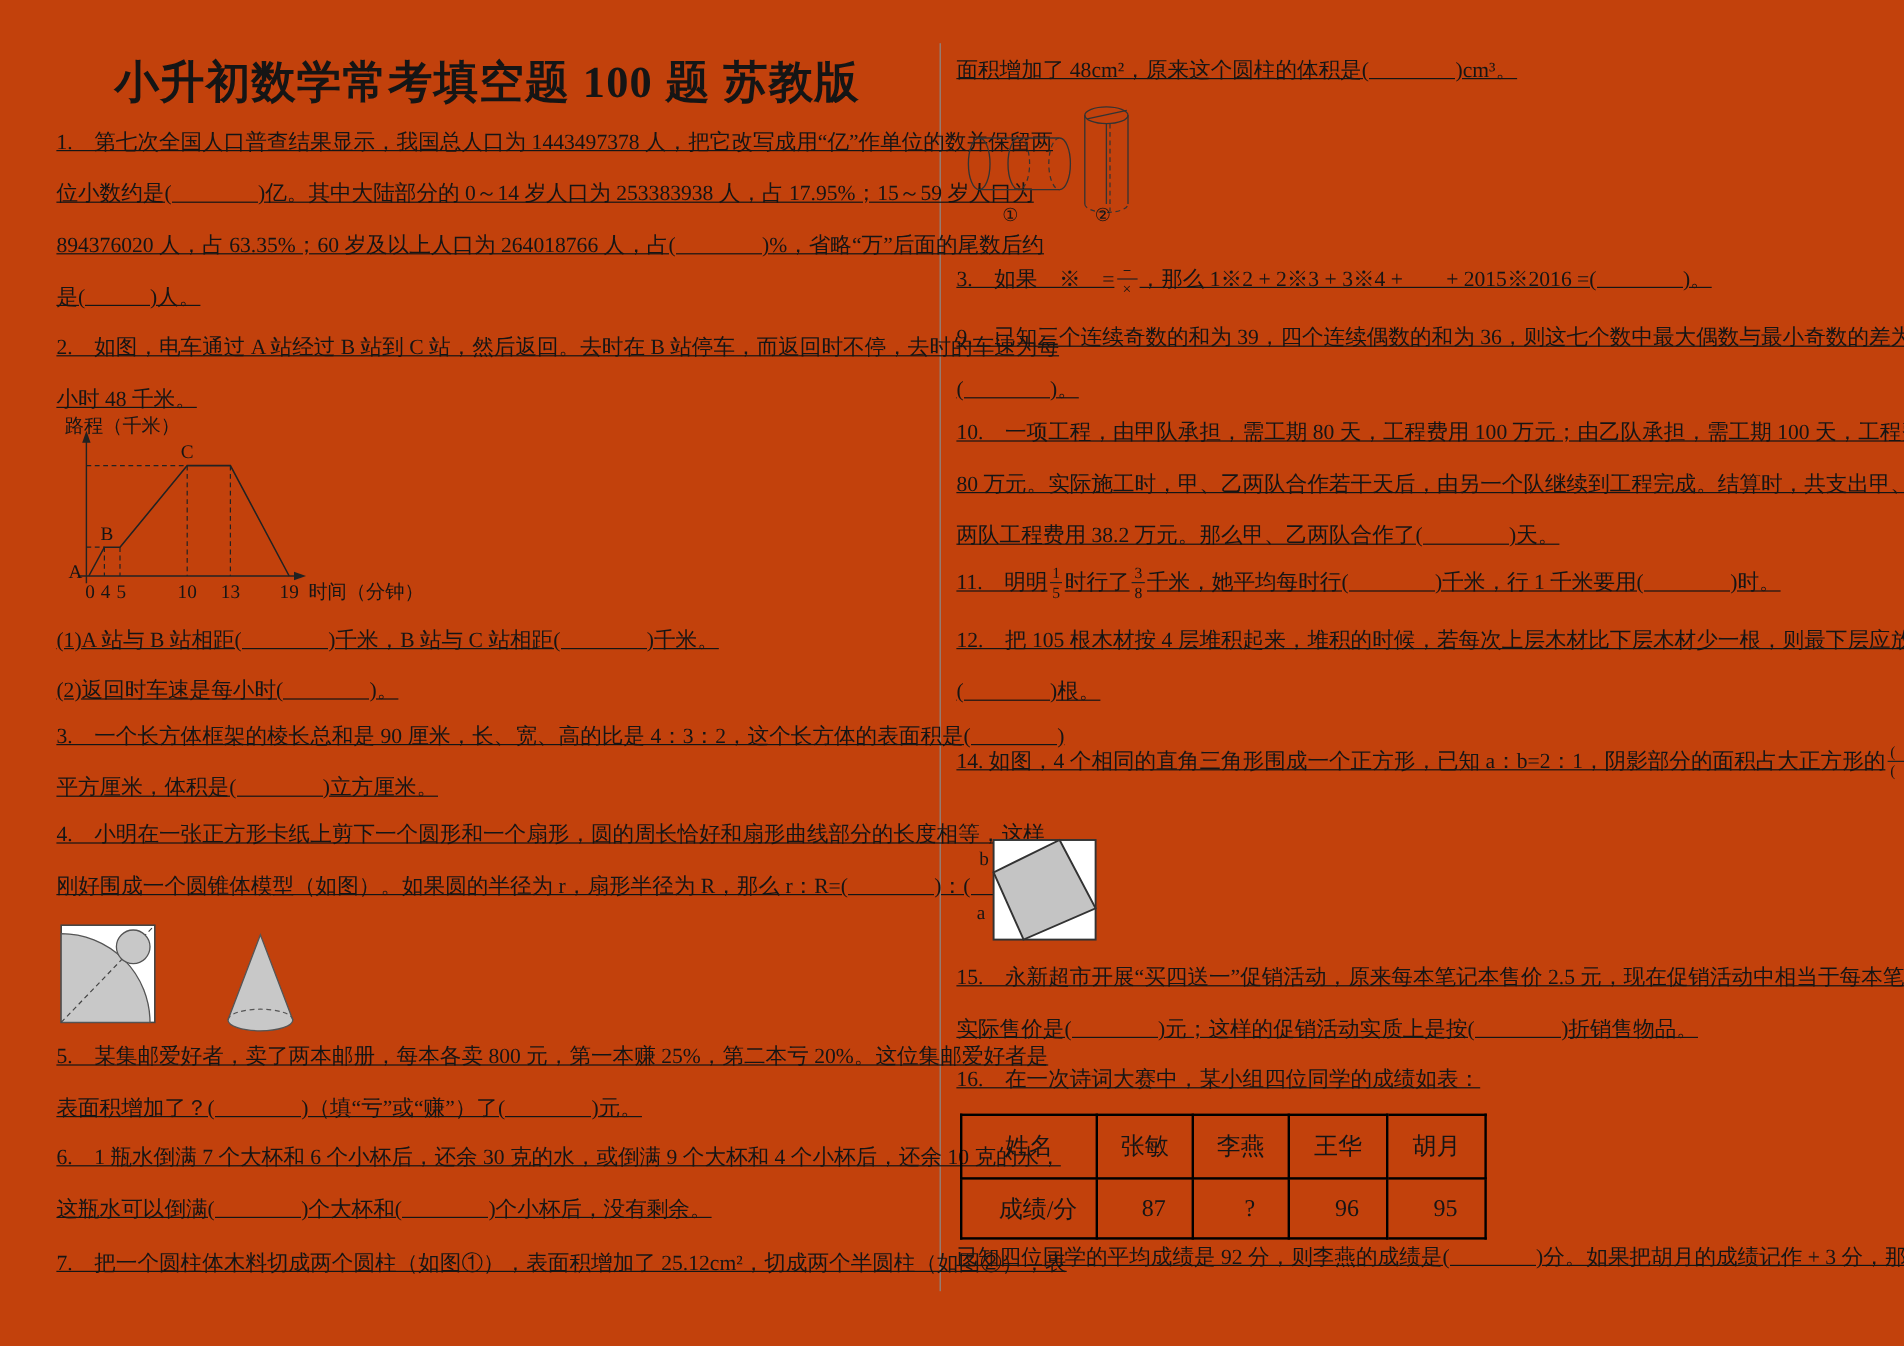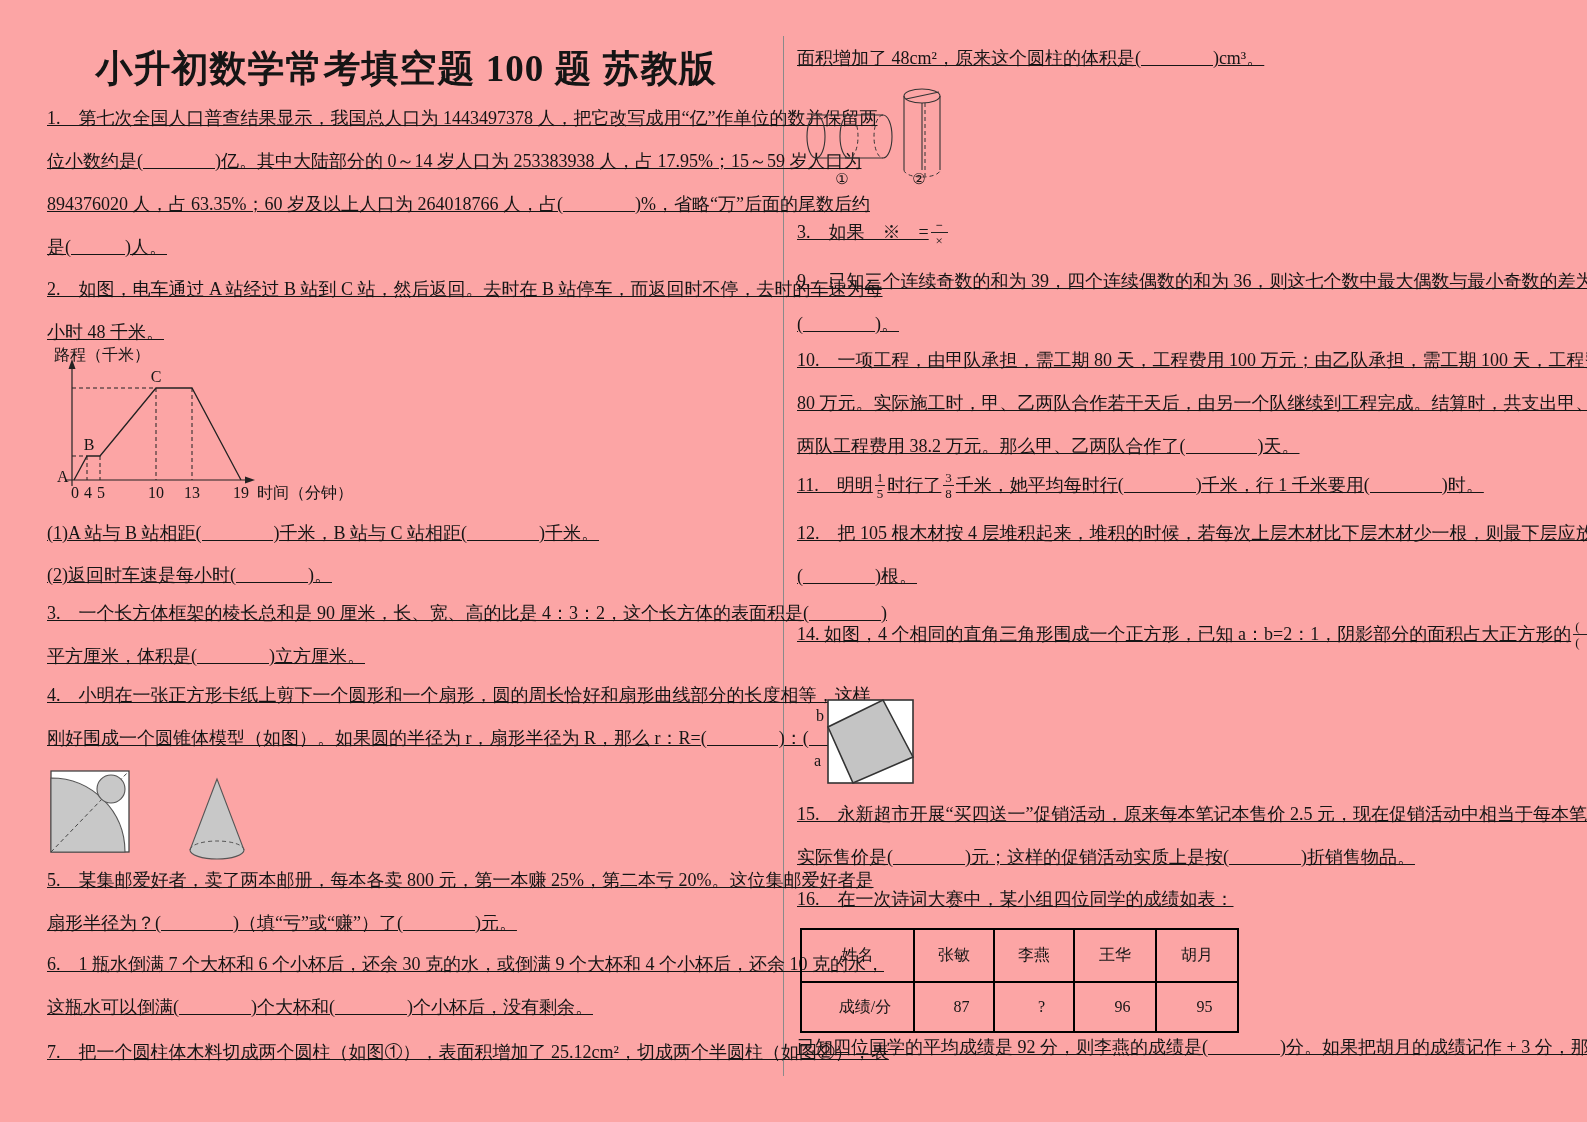--- a/index.html
+++ b/index.html
@@ -1,33 +1,33 @@
 <!DOCTYPE html>
 <html><head>
 <meta charset="utf-8">
 <style>
   html,body{margin:0;padding:0;background:#e8e8e8;}
-  .page{position:relative;width:1587px;height:1122px;background:#fca5a5;overflow:hidden;
+  .page{position:relative;width:1587px;height:1122px;background:#c2410c;overflow:hidden;
         font-family:"Liberation Serif","DejaVu Serif",serif;color:#151515;}
   .col{position:absolute;top:0;height:1122px;}
   #colL{left:47px;width:718px;}
   #colR{left:797px;width:724px;}
   .divider{position:absolute;left:783px;top:36px;width:1px;height:1040px;background:#8a8a8a;}
   .blk{position:absolute;left:0;width:100%;}
   .ln{height:43px;line-height:43px;font-size:18px;white-space:nowrap;text-decoration:underline;}
   .title{position:absolute;left:0;top:44px;width:100%;text-align:center;
          font-size:37px;font-weight:bold;letter-spacing:1px;white-space:nowrap;}
   .frac{display:inline-flex;flex-direction:column;align-items:center;vertical-align:middle;
         line-height:1.05;font-size:13px;margin:0 2px;position:relative;top:-1px;}
   .frac .fnum{padding:0 2px 1px 2px;border-bottom:1px solid #222;}
   .frac .fden{padding-top:1px;}
   svg{position:absolute;}
   svg text{font-family:"Liberation Serif","DejaVu Serif",serif;fill:#151515;}
   table.scores{position:absolute;left:3px;top:928px;border-collapse:collapse;table-layout:fixed;}
-  table.scores td{border:2px solid #000;text-align:center;font-size:16px;padding:0;}
+  table.scores td{border:2px solid #000;text-align:center;font-size:20px;padding:0;}
   table.scores tr.hdr td{height:51px;vertical-align:middle;}
   table.scores tr.dat td{height:48px;vertical-align:middle;padding-left:15px;}
   .c0{width:96px}.c1{width:63px}.c2{width:63px}.c3{width:65px}.c4{width:65px}
 </style>
 </head>
 <body>
 
 <div class="page">
   <div class="divider"></div>
 
@@ -101,21 +101,21 @@
       <rect x="2" y="9" width="78" height="81" fill="#ffffff" stroke="#444" stroke-width="1.3"></rect>
       <path d="M 2,16 A 74,74 0 0 1 76,90 L 2,90 Z" fill="#c8c8c8" stroke="#555" stroke-width="1.1"></path>
       <line x1="2" y1="90" x2="80" y2="9" stroke="#444" stroke-width="1" stroke-dasharray="4 3"></line>
       <circle cx="62" cy="27" r="14" fill="#c8c8c8" stroke="#555" stroke-width="1.1"></circle>
       <path d="M 168,17 L 141,88 A 27,9 0 0 0 195,88 Z" fill="#c8c8c8" stroke="#555" stroke-width="1.1"></path>
       <path d="M 141,88 A 27,9 0 0 1 195,88" fill="none" stroke="#555" stroke-width="1" stroke-dasharray="4 3"></path>
     </svg>
 
     <div class="blk" style="top:859px">
       <div class="ln">5.　某集邮爱好者，卖了两本邮册，每本各卖 800 元，第一本赚 25%，第二本亏 20%。这位集邮爱好者是</div>
-      <div class="ln">扇形半径为？(　　　　)（填“亏”或“赚”）了(　　　　)元。</div>
+      <div class="ln">表面积增加了？(　　　　)（填“亏”或“赚”）了(　　　　)元。</div>
     </div>
 
     <div class="blk" style="top:943px">
       <div class="ln">6.　1 瓶水倒满 7 个大杯和 6 个小杯后，还余 30 克的水，或倒满 9 个大杯和 4 个小杯后，还余 10 克的水，</div>
       <div class="ln">这瓶水可以倒满(　　　　)个大杯和(　　　　)个小杯后，没有剩余。</div>
     </div>
 
     <div class="blk" style="top:1031px">
       <div class="ln">7.　把一个圆柱体木料切成两个圆柱（如图①），表面积增加了 25.12cm²，切成两个半圆柱（如图②），表</div>
     </div>
@@ -150,21 +150,21 @@
       </g>
       <text x="40" y="102" font-size="15" text-anchor="middle">①</text>
       <text x="117" y="102" font-size="15" text-anchor="middle">②</text>
     </svg>
 
     <div class="blk" style="top:211px">
       <div class="ln">
         <span>3.　如果　※　=</span><span class="frac">
             <span class="fnum">－</span>
             <span class="fden">×</span>
-          </span>
+          </span><span>，那么 1※2 + 2※3 + 3※4 +　　+ 2015※2016 =(　　　　)。</span>
       </div>
     </div>
 
     <div class="blk" style="top:260px">
       <div class="ln">9.　已知三个连续奇数的和为 39，四个连续偶数的和为 36，则这七个数中最大偶数与最小奇数的差为</div>
       <div class="ln">(　　　　)。</div>
     </div>
 
     <div class="blk" style="top:339px">
       <div class="ln">10.　一项工程，由甲队承担，需工期 80 天，工程费用 100 万元；由乙队承担，需工期 100 天，工程费用</div>

